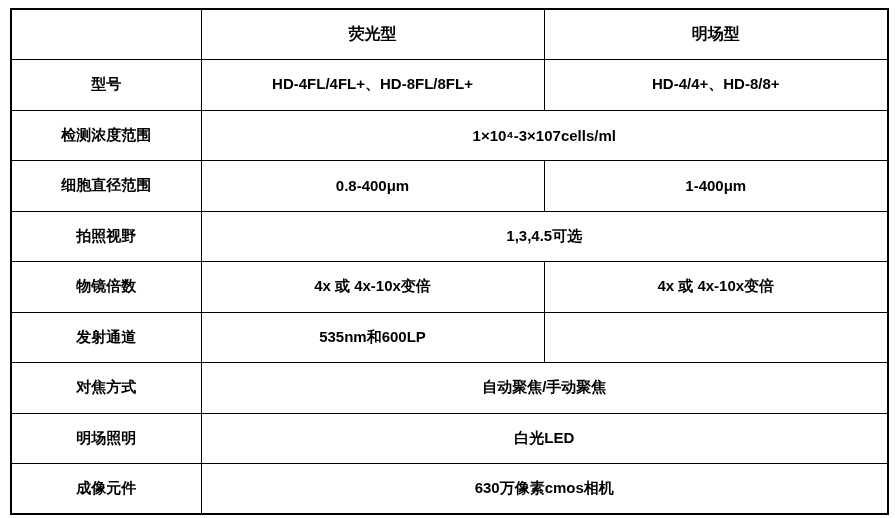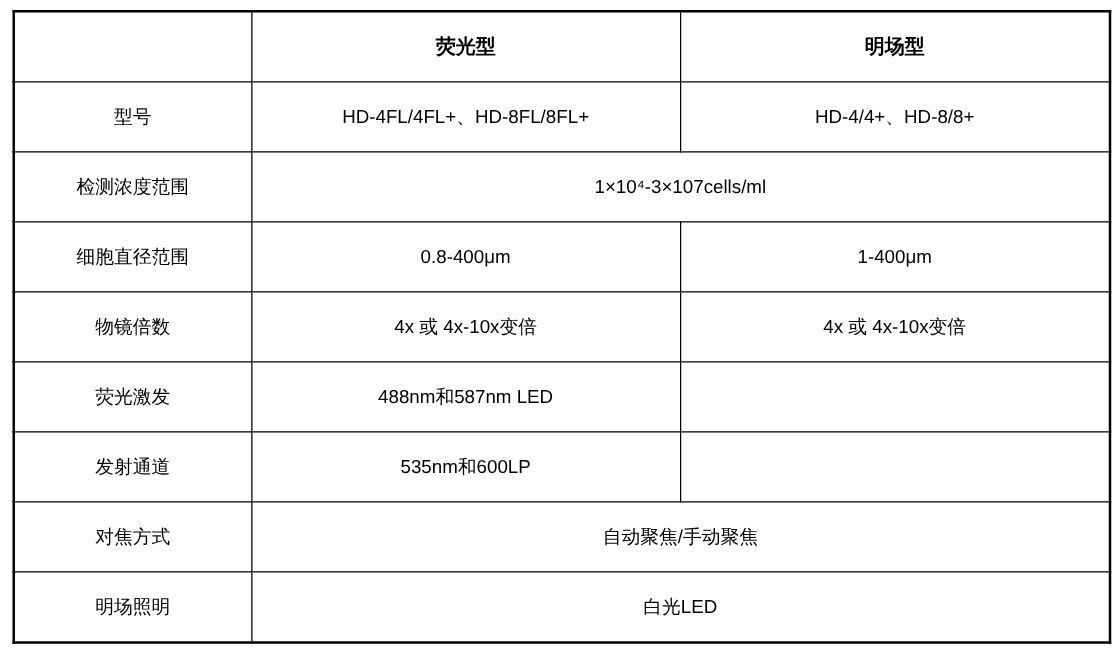--- a/index.html
+++ b/index.html
@@ -16,21 +16,21 @@
     width: 877px; height: 507px;
     border-collapse: collapse;
     table-layout: fixed;
     border: 2px solid #000000;
   }
   .spec-table td, .spec-table th {
     border: 1px solid #000000;
     text-align: center;
     vertical-align: middle;
     font-size: 15px;
-    font-weight: normal;
+    font-weight: bold;
     padding: 0 4px;
     height: 39px;
     white-space: nowrap;
     overflow: hidden;
   }
   .spec-table th { font-weight: bold; font-size: 16px; }
   col.c1 { width: 190px; }
   col.c2 { width: 343px; }
   col.c3 { width: 344px; }
 </style>
@@ -57,36 +57,39 @@
     <tr>
       <td>检测浓度范围</td>
       <td colspan="2">1×10⁴-3×107cells/ml</td>
     </tr>
     <tr>
       <td>细胞直径范围</td>
       <td>0.8-400μm</td>
       <td>1-400μm</td>
     </tr>
     <tr>
+      <td>拍照视野</td>
+      <td colspan="2">1,3,4.5可选</td>
+    </tr>
+    <tr>
       <td>物镜倍数</td>
       <td>4x 或 4x-10x变倍</td>
       <td>4x 或 4x-10x变倍</td>
-    </tr>
-    <tr>
-      <td>荧光激发</td>
-      <td>488nm和587nm LED</td>
-      <td></td>
     </tr>
     <tr>
       <td>发射通道</td>
       <td>535nm和600LP</td>
       <td></td>
     </tr>
     <tr>
       <td>对焦方式</td>
       <td colspan="2">自动聚焦/手动聚焦</td>
     </tr>
     <tr>
       <td>明场照明</td>
       <td colspan="2">白光LED</td>
     </tr>
+    <tr>
+      <td>成像元件</td>
+      <td colspan="2">630万像素cmos相机</td>
+    </tr>
   </tbody>
 </table>
 
 </body></html>

